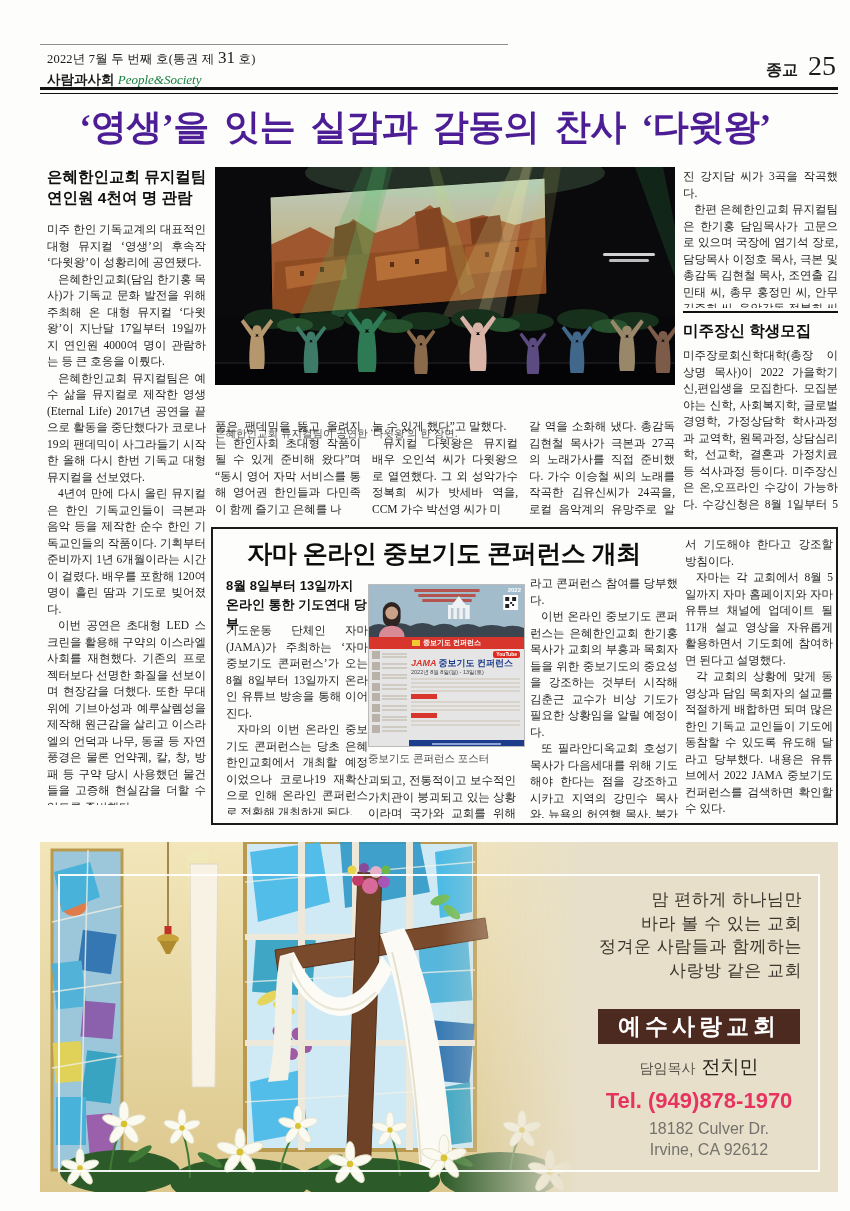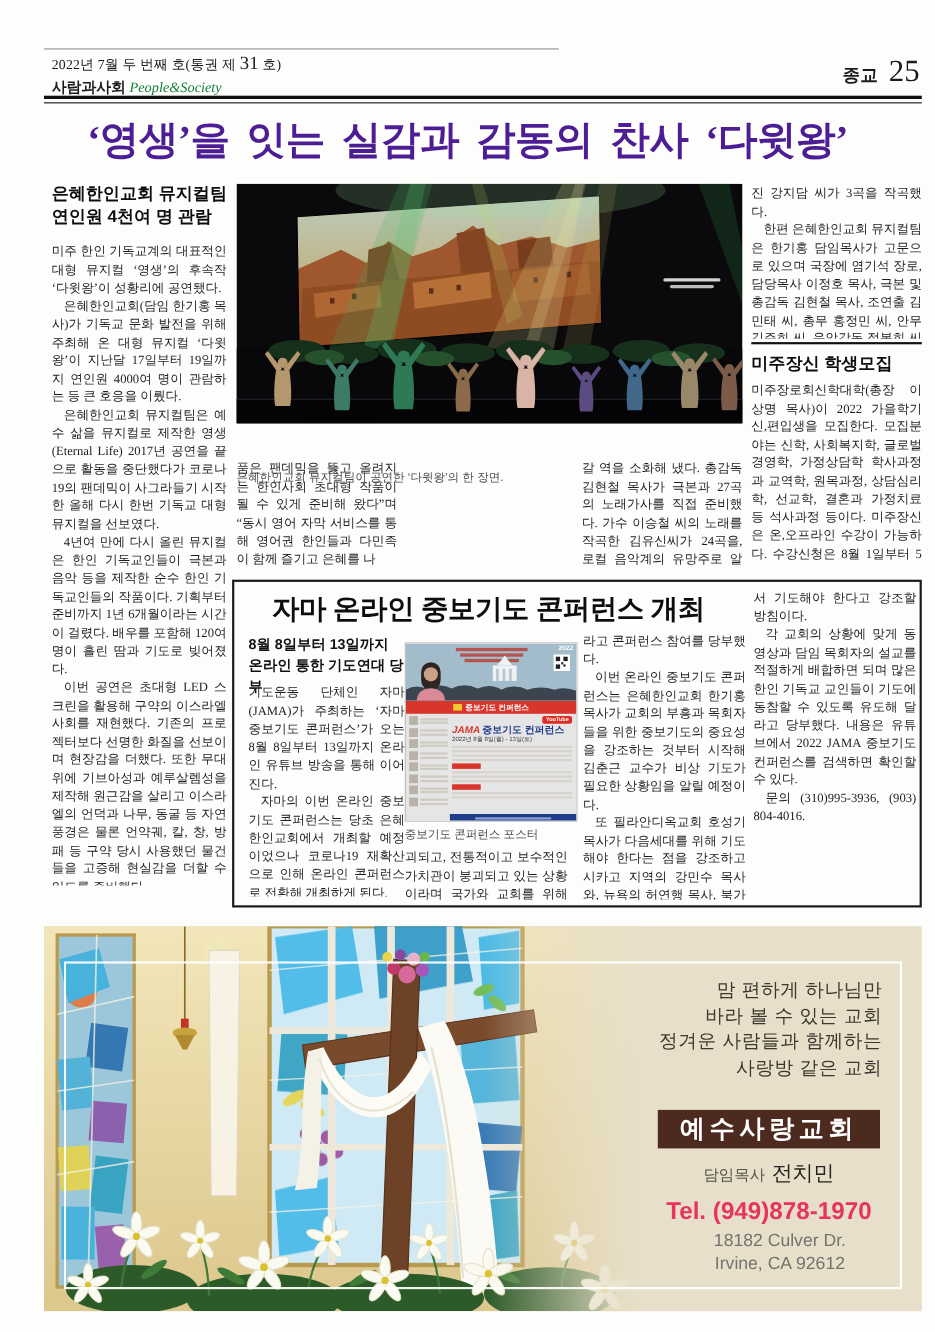--- a/index.html
+++ b/index.html
@@ -225,20 +225,24 @@
       <use href="#fig" transform="translate(362,206) scale(1.28)" fill="#41688a"></use>
       <use href="#fig" transform="translate(412,204) scale(1.4)" fill="#99876a"></use>
       <use href="#fig" transform="translate(448,206) scale(1.3)" fill="#7c5b49"></use>
     </g>
   </svg>
   <div class="photo-caption">은혜한인교회 뮤지컬팀이 공연한 ‘다윗왕’의 한 장면.</div>
 
   <div class="col col-2">
     <p>품은 팬데믹을 뚫고 올려지는 한인사회 초대형 작품이 될 수 있게 준비해 왔다”며 “동시 영어 자막 서비스를 통해 영어권 한인들과 다민족이 함께 즐기고 은혜를 나</p>
   </div>
+  <div class="col col-3">
+    <p>눌 수 있게 했다”고 말했다.</p>
+    <p>뮤지컬 다윗왕은 뮤지컬 배우 오인석 씨가 다윗왕으로 열연했다. 그 외 성악가수 정복희 씨가 밧세바 역을, CCM 가수 박선영 씨가 미</p>
+  </div>
   <div class="col col-4">
     <p>갈 역을 소화해 냈다. 총감독 김현철 목사가 극본과 27곡의 노래가사를 직접 준비했다. 가수 이승철 씨의 노래를 작곡한 김유신씨가 24곡을, 로컬 음악계의 유망주로 알려</p>
   </div>
   <div class="col col-5a">
     <p>진 강지담 씨가 3곡을 작곡했다.</p>
     <p>한편 은혜한인교회 뮤지컬팀은 한기홍 담임목사가 고문으로 있으며 국장에 염기석 장로, 담당목사 이정호 목사, 극본 및 총감독 김현철 목사, 조연출 김민태 씨, 총무 홍정민 씨, 안무 김주희 씨, 음악감독 정복희 씨 등이 활동하고 있다.</p>
   </div>
 
   <div class="a2-rule"></div>
   <div class="subhead a2-head">미주장신 학생모집</div>
@@ -388,20 +392,21 @@
     <div class="col bcol-2">
       <p>괴되고, 전통적이고 보수적인 가치관이 붕괴되고 있는 상황이라며 국가와 교회를 위해 기도할 때</p>
     </div>
     <div class="col bcol-3">
       <p>라고 콘퍼런스 참여를 당부했다.</p>
       <p>이번 온라인 중보기도 콘퍼런스는 은혜한인교회 한기홍 목사가 교회의 부흥과 목회자들을 위한 중보기도의 중요성을 강조하는 것부터 시작해 김춘근 교수가 비상 기도가 필요한 상황임을 알릴 예정이다.</p>
       <p>또 필라안디옥교회 호성기 목사가 다음세대를 위해 기도해야 한다는 점을 강조하고 시카고 지역의 강민수 목사와, 뉴욕의 허연행 목사, 북가주의 위성교 목사 등이 각각 가정과 한국, 미국을 위해</p>
     </div>
     <div class="col bcol-4">
       <p>서 기도해야 한다고 강조할 방침이다.</p>
+      <p>자마는 각 교회에서 8월 5일까지 자마 홈페이지와 자마 유튜브 채널에 업데이트 될 11개 설교 영상을 자유롭게 활용하면서 기도회에 참여하면 된다고 설명했다.</p>
       <p>각 교회의 상황에 맞게 동영상과 담임 목회자의 설교를 적절하게 배합하면 되며 많은 한인 기독교 교인들이 기도에 동참할 수 있도록 유도해 달라고 당부했다. 내용은 유튜브에서 2022 JAMA 중보기도 컨퍼런스를 검색하면 확인할 수 있다.</p>
       <p><span>문의 (310)995-3936, (903) 804-4016.</span> </p>
     </div>
   </div>
 
   <div class="ad">
     <svg class="ad-photo" viewBox="0 0 540 350" preserveAspectRatio="none" aria-hidden="true">
       <defs>
         <linearGradient id="wall" x1="0" y1="0" x2="0" y2="1">
           <stop offset="0" stop-color="#f2e6ba"></stop>

